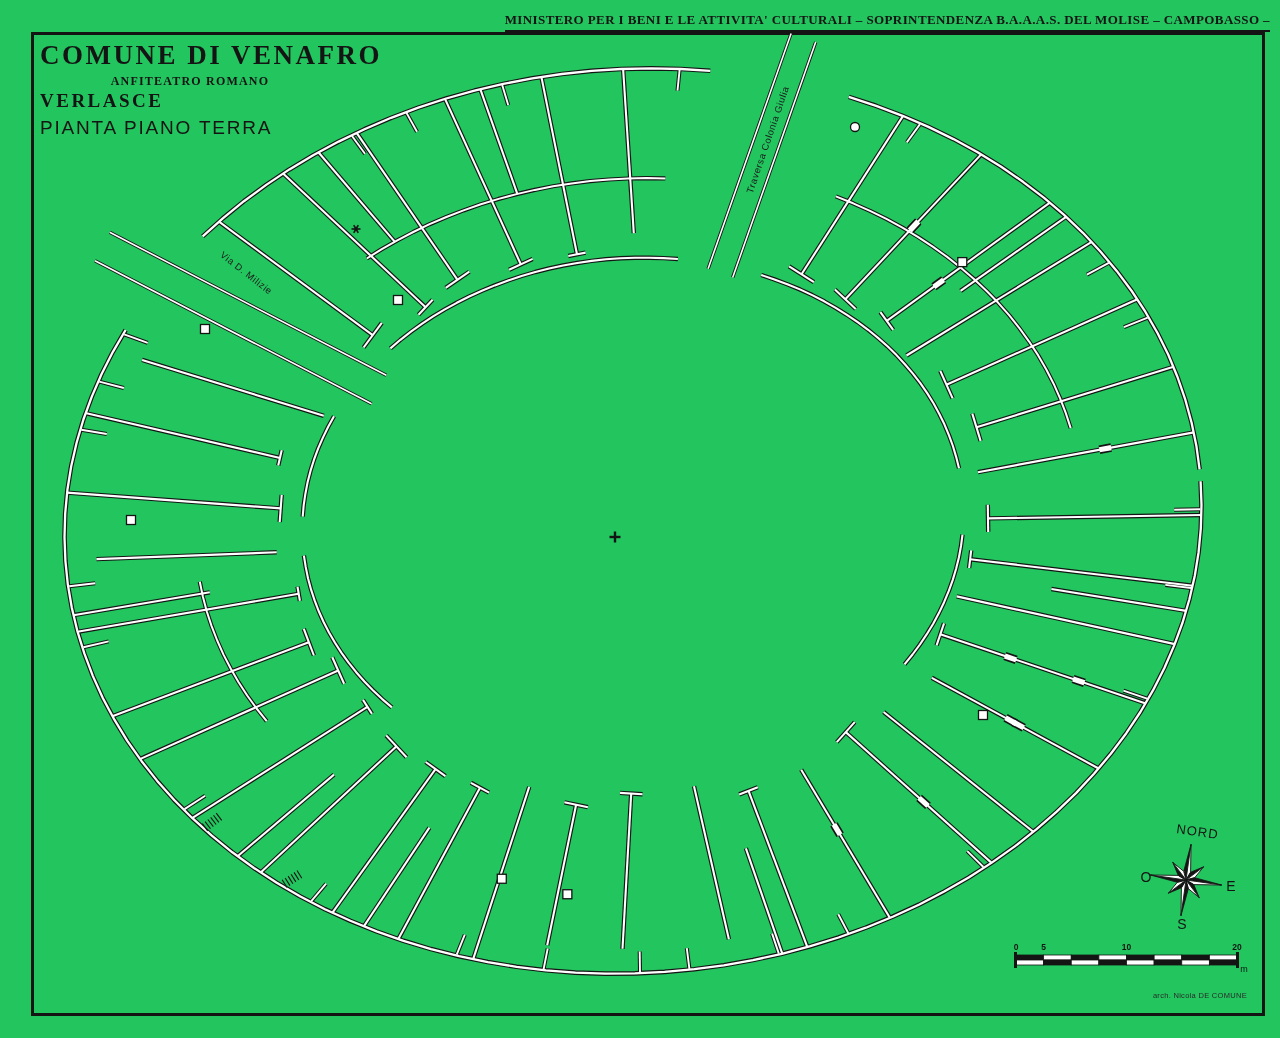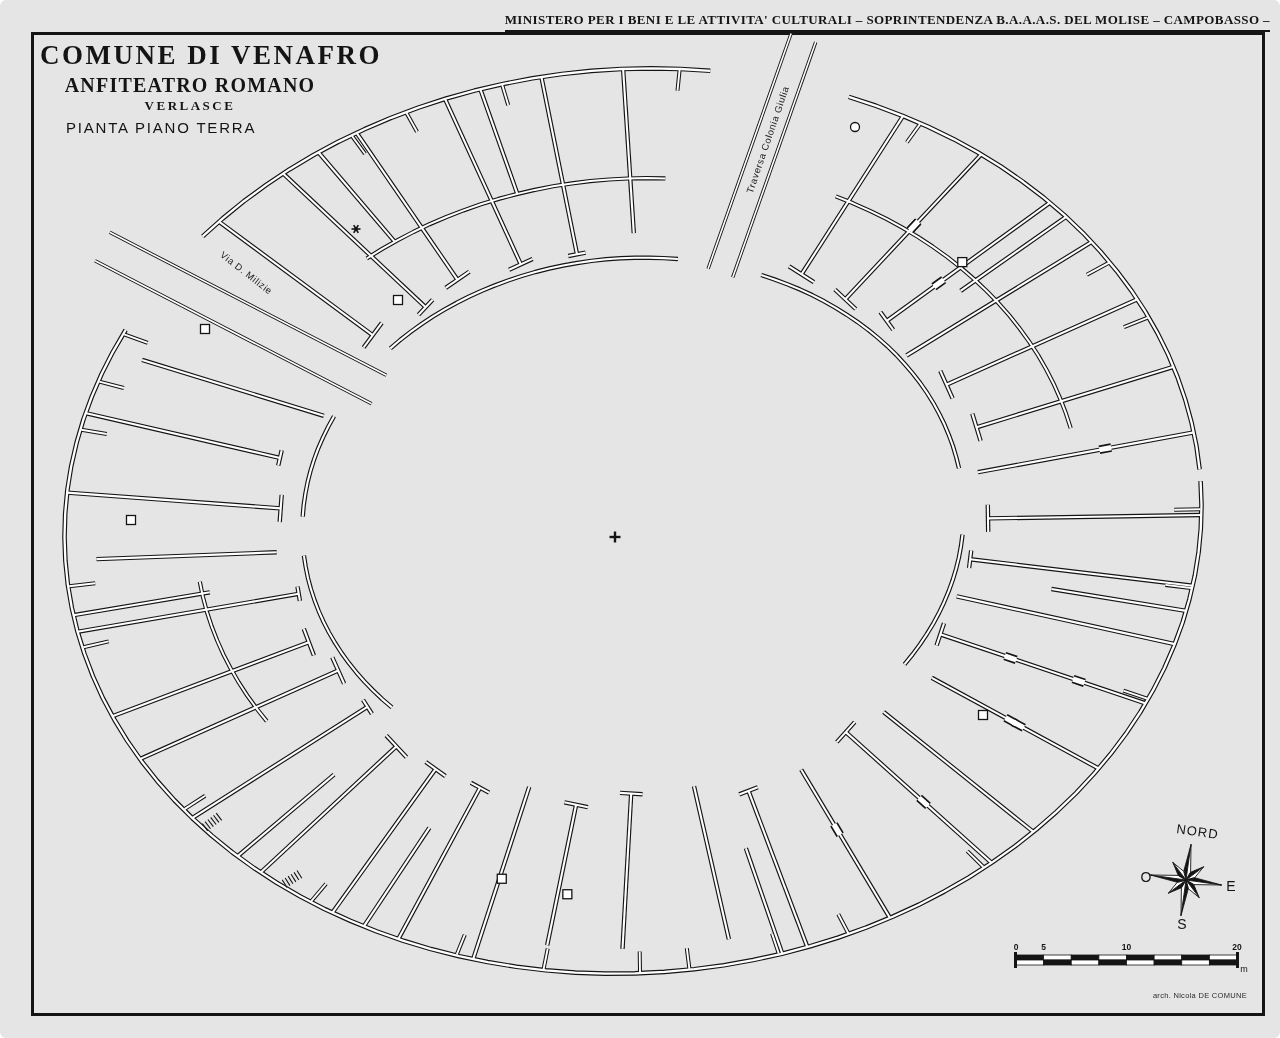--- a/index.html
+++ b/index.html
@@ -1,27 +1,27 @@
 <!DOCTYPE html>
 <html><head>
 <meta charset="utf-8">
 <style>
   html,body{margin:0;padding:0;background:#ffffff;}
-  .sheet{position:relative;width:1280px;height:1038px;background:#e5e5e5;overflow:hidden;
-         font-family:"Liberation Serif", serif;color:#141414;border-radius:6px;}
+  .sheet{position:relative;width:1280px;height:1038px;background:#22c55e;overflow:hidden;
+         font-family:"Liberation Serif", serif;color:#141414;}
   .frame{position:absolute;left:31px;top:32px;width:1228px;height:978px;border:3px solid #141414;}
   .ministry{position:absolute;top:12px;right:10px;white-space:nowrap;
             font-family:"Liberation Serif", serif;font-weight:bold;font-size:13px;
             letter-spacing:0.4px;border-bottom:2px solid #141414;padding-bottom:2px;}
   .titleblock{position:absolute;left:40px;top:40px;width:300px;}
   .tb1{font-size:27px;letter-spacing:2.5px;font-weight:600;white-space:nowrap;}
-  .tb2{font-size:20px;font-weight:bold;letter-spacing:1.2px;text-align:center;margin-top:3px;}
-  .tb3{font-size:13px;font-weight:bold;letter-spacing:2.5px;text-align:center;margin-top:1px;}
-  .tb4{font-family:"Liberation Sans", sans-serif;font-size:15px;letter-spacing:1.8px;
-       margin-top:5px;margin-left:26px;white-space:nowrap;}
+  .tb2{font-size:12px;font-weight:bold;letter-spacing:1.2px;text-align:center;margin-top:3px;}
+  .tb3{font-size:19px;font-weight:bold;letter-spacing:2.5px;text-align:left;margin-top:1px;}
+  .tb4{font-family:"Liberation Sans", sans-serif;font-size:19px;letter-spacing:1.8px;
+       margin-top:5px;white-space:nowrap;}
   .street-label{position:absolute;white-space:nowrap;font-family:"Liberation Sans", sans-serif;
                 font-size:9.5px;color:#1c1c1c;letter-spacing:0.6px;transform-origin:0 0;}
   .street-left{left:225px;top:249px;transform:rotate(38deg);}
   .street-right{left:744px;top:191px;transform:rotate(-71deg);}
   .credit{position:absolute;left:1040px;top:991px;width:207px;text-align:right;
           font-family:"Liberation Sans", sans-serif;font-size:7.5px;letter-spacing:0.3px;color:#2a2a2a;}
   svg.plan{position:absolute;left:0;top:0;}
 </style>
 </head>
 <body>

